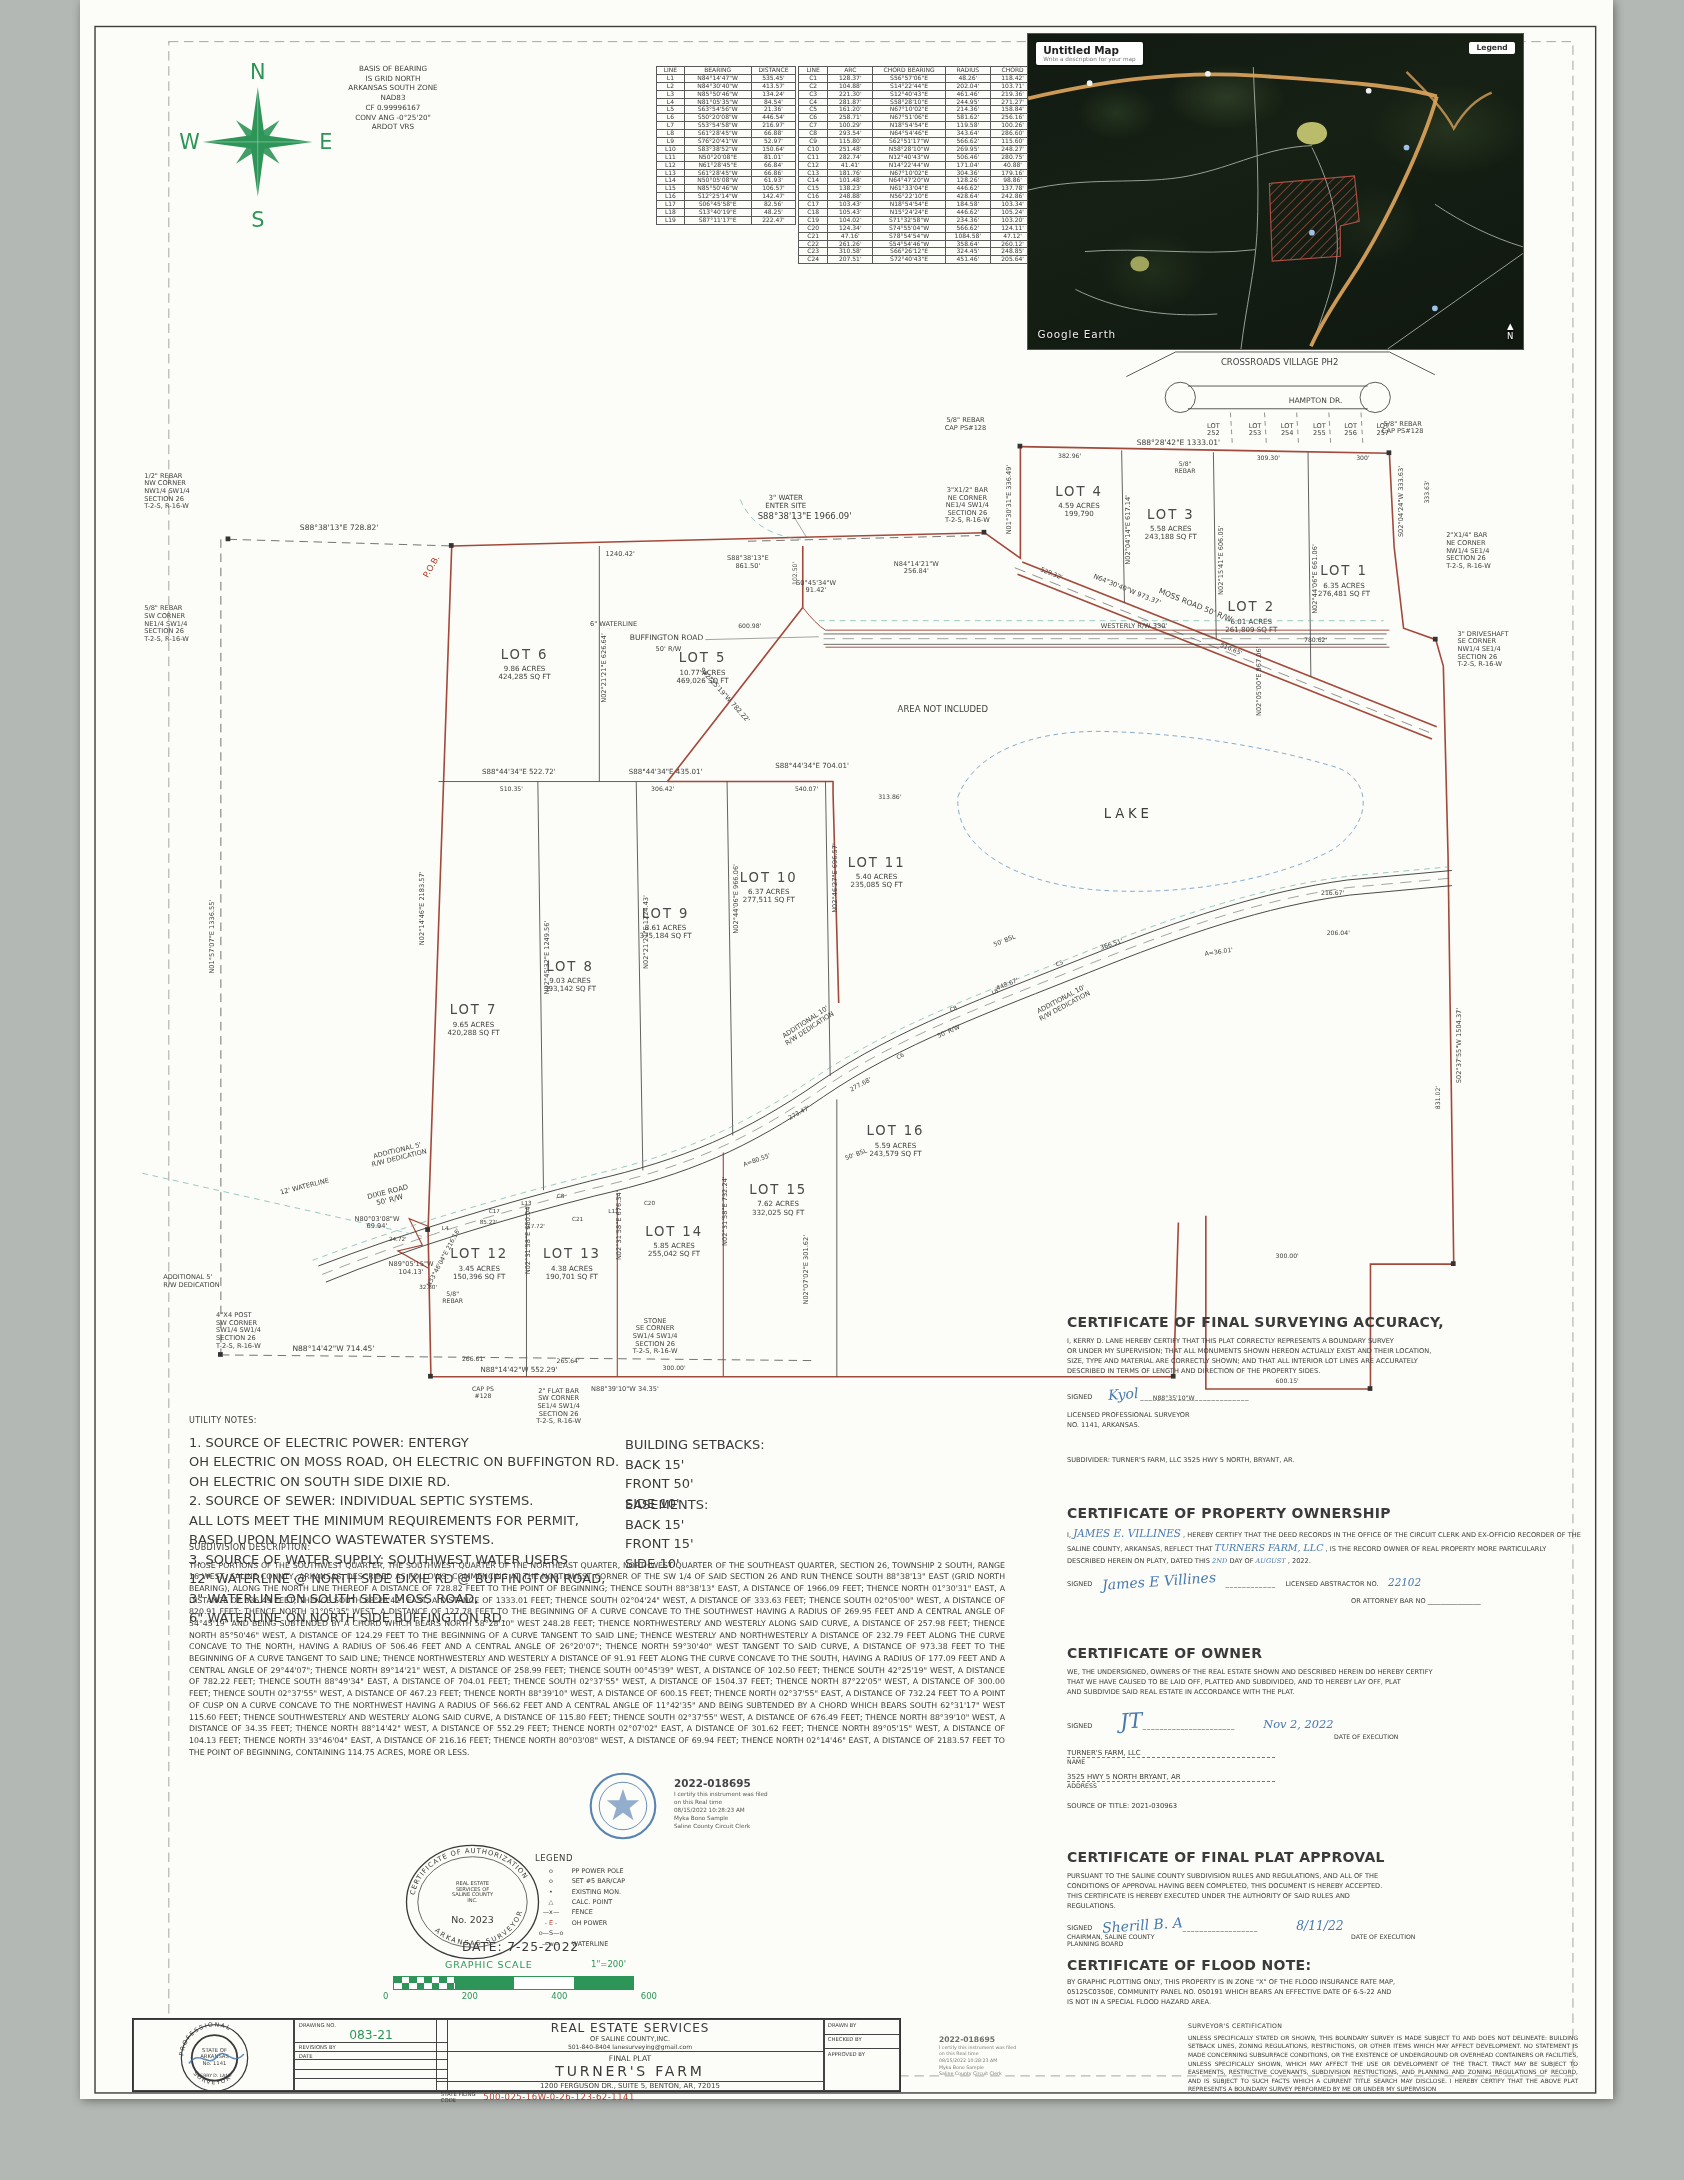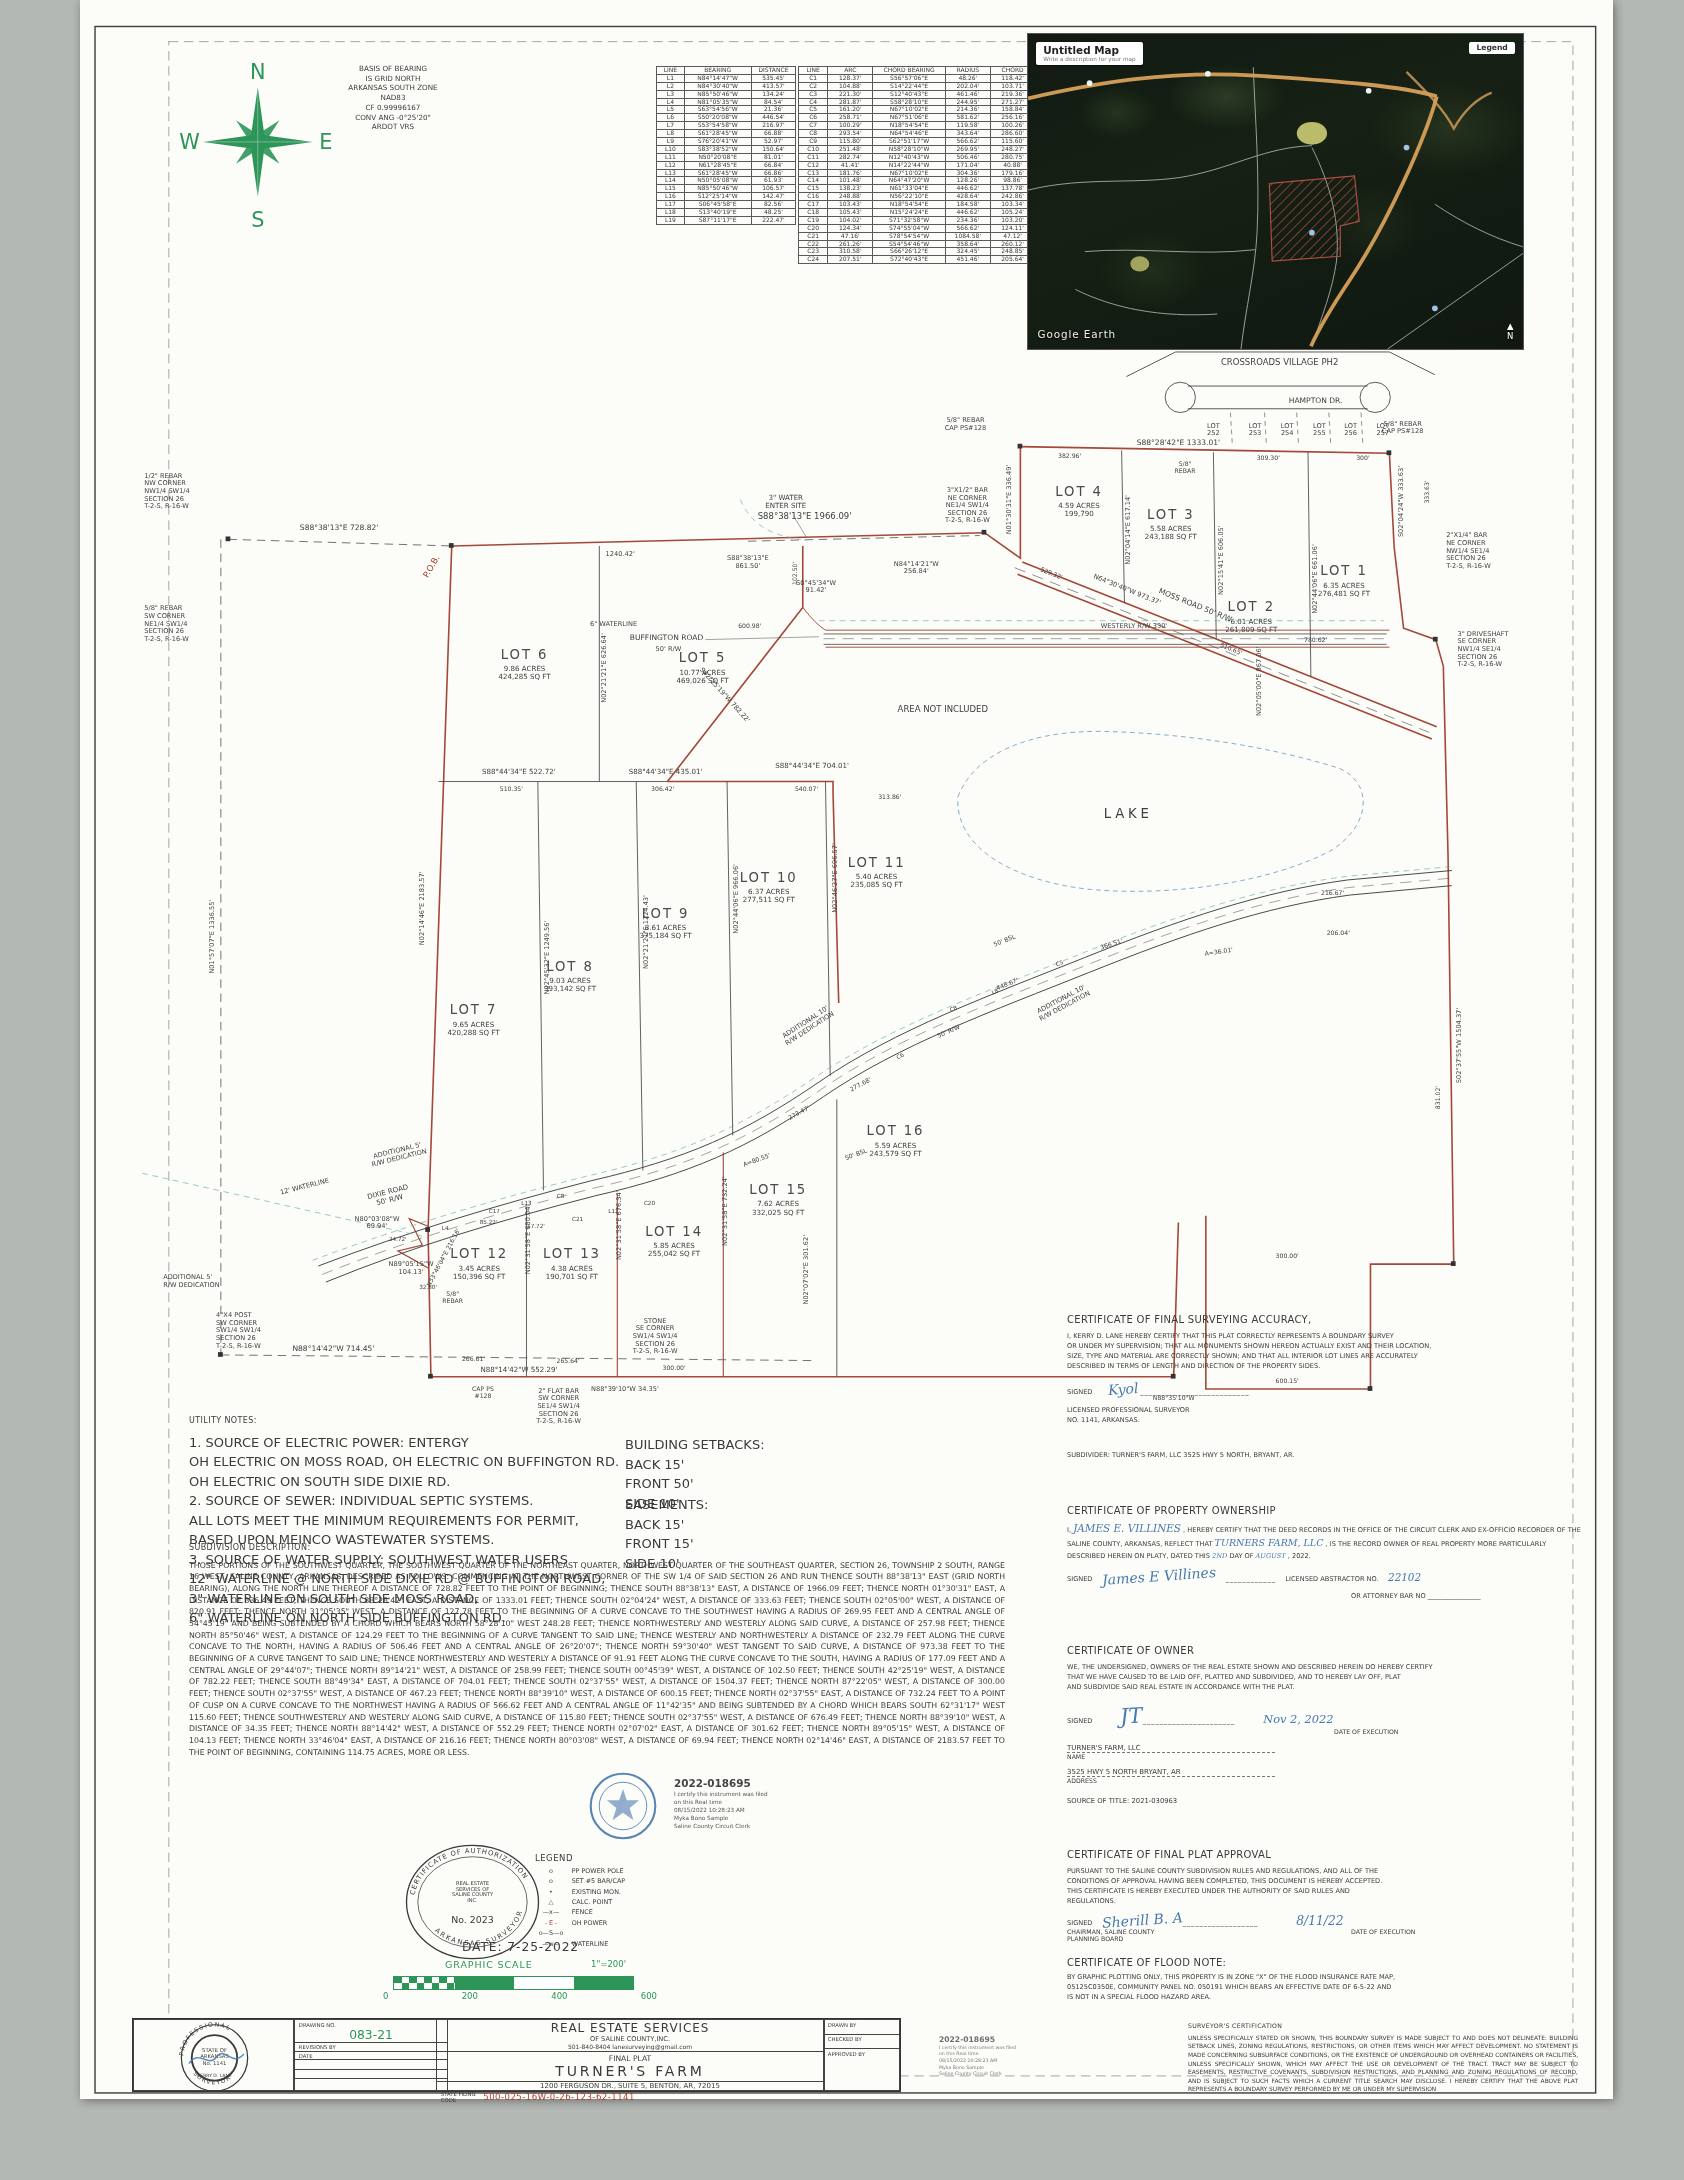--- a/index.html
+++ b/index.html
@@ -25,21 +25,21 @@
   .map-card{position:absolute;left:7.6px;top:7.6px;background:#fff;border-radius:1.9px;padding:2.8px 7.6px;box-shadow:0 0.9px 1.9px rgba(0,0,0,.5);}
   .map-card .t{font-size:10.4px;font-weight:bold;color:#222;}
   .map-card .s{font-size:5.7px;color:#777;}
   .legend-btn{position:absolute;right:7.6px;top:7.6px;background:#fff;border-radius:1.9px;padding:1.9px 7.6px;font-size:7.6px;font-weight:bold;color:#333;}
   .ge-credit{position:absolute;left:9.5px;bottom:9.5px;color:#eee;font-size:10.4px;letter-spacing:0.9px;text-shadow:0 0.9px 1.9px #000;}
   .ge-north{position:absolute;right:9.5px;bottom:7.6px;color:#fff;font-size:8.5px;text-align:center;text-shadow:0 0.9px 1.9px #000;}
   
   .notes-title{font-size:8px;letter-spacing:0.4px;}
   .notes-body{font-size:13px;line-height:1.5;}
   .desc-body{font-size:7.8px;line-height:1.5;text-align:justify;}
-  .cert-title{font-size:10px;letter-spacing:0.3px;}
+  .cert-title{font-size:14px;letter-spacing:0.3px;font-weight:bold;}
   .cert-body{font-size:6.6px;line-height:1.55;}
   .hw{color:#4679ad;font-family:"DejaVu Serif",serif;font-style:italic;}
   .sig{color:#4679ad;font-family:"DejaVu Serif",serif;font-style:italic;font-size:14px;transform:rotate(-4deg);display:inline-block;}
   .blank{letter-spacing:0.9px;}
   .green{color:#2d9558;}
   .red{color:#b0402e;}
   
   .sbar{left:393px;top:1976px;width:239px;height:12.3px;border:0.9px solid #2d9558;display:flex;}
   .sbar .chk{width:61px;background:repeating-linear-gradient(90deg,#2d9558 0 7.6px,#fff 7.6px 15px),repeating-linear-gradient(90deg,#fff 0 7.6px,#2d9558 7.6px 15px);background-size:100% 50%,100% 50%;background-position:0 0,0 100%;background-repeat:no-repeat;}
   .sbar .g{flex:1;background:#2d9558;}

